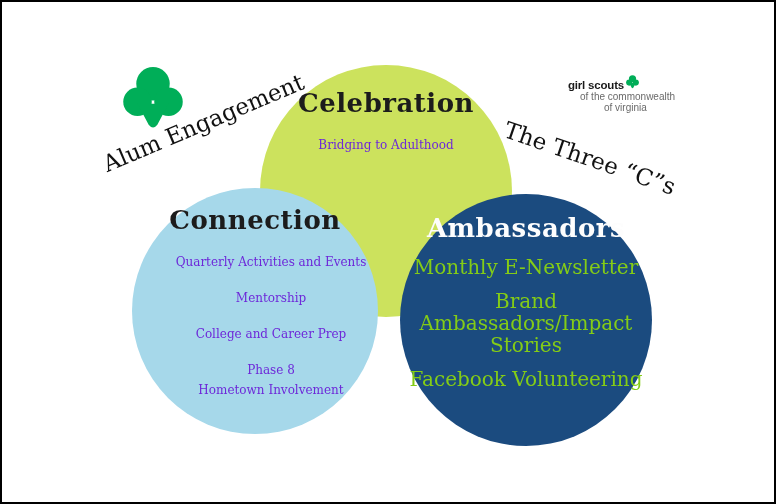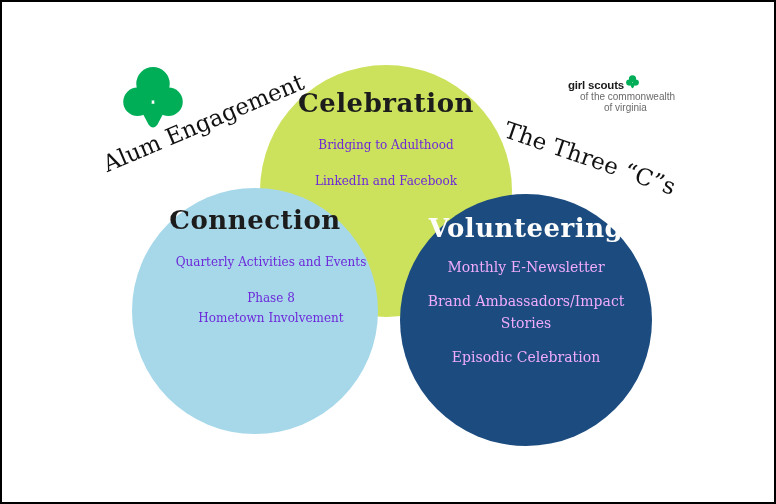--- a/index.html
+++ b/index.html
@@ -38,21 +38,21 @@
     color: #6d28d9;
     white-space: pre-line;
   }
   .circle-green .title { padding-top: 22px; }
   .circle-green .item  { margin-top: 16px; }
 
   .circle-blue .title { padding-top: 16px; }
   .circle-blue .item  { margin-top: 16px; margin-left: 32px; }
 
   .circle-navy .title { padding-top: 18px; color: #fdfdfd; }
-  .circle-navy .item  { color: #f0abfc; font-size: 14px; line-height: 22px; }
+  .circle-navy .item  { color: #84cc16; font-size: 20px; line-height: 22px; }
   .circle-navy .item-first { margin-top: 12px; }
   .circle-navy .item-rest  { margin-top: 12px; }
 
   
   .rot-label {
     position: absolute;
     font-size: 23px;
     color: #111111;
     white-space: nowrap;
     z-index: 4;
@@ -129,31 +129,32 @@
         </g>
       </svg>
     </div>
     <div class="gsv-sub gsv-sub-1">of the commonwealth</div>
     <div class="gsv-sub gsv-sub-2">of virginia</div>
   </div>
 
   <div class="circle circle-green">
     <div class="title">Celebration</div>
     <div class="item">Bridging to Adulthood</div>
-    <div class="item">LinkedIn and Facebook</div>
   </div>
 
   <div class="circle circle-blue">
     <div class="title">Connection</div>
     <div class="item">Quarterly Activities and Events</div>
+    <div class="item">Mentorship</div>
+    <div class="item">College and Career Prep</div>
     <div class="item">Phase 8
 Hometown Involvement</div>
   </div>
 
   <div class="circle circle-navy">
-    <div class="title">Volunteering</div>
+    <div class="title">Ambassadors</div>
     <div class="item item-first">Monthly E-Newsletter</div>
     <div class="item item-rest">Brand Ambassadors/Impact
 Stories</div>
-    <div class="item item-rest">Episodic Celebration</div>
+    <div class="item item-rest">Facebook Volunteering</div>
   </div>
 
 </div>
 
 </body></html>

